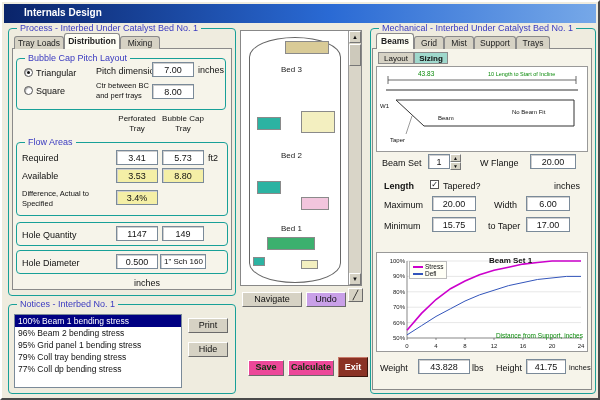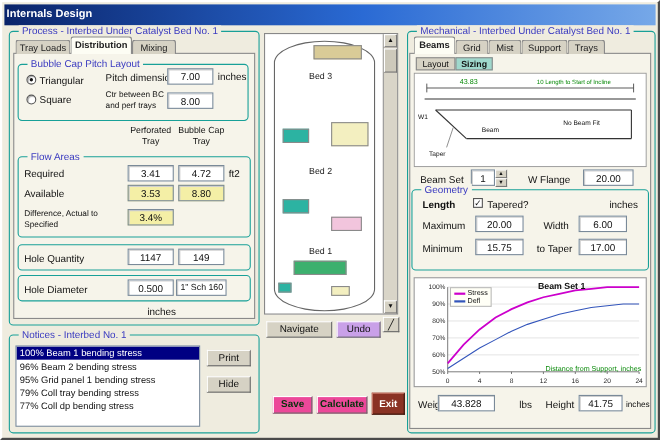--- a/index.html
+++ b/index.html
@@ -2,21 +2,21 @@
 <html><head>
 <meta charset="utf-8">
 <style>
   * { margin:0; padding:0; box-sizing:border-box; }
   body { font-family:"Liberation Sans", sans-serif; background:#9aa0a8; }
   #app { position:relative; width:600px; height:400px; background:#efecdf;
          border:2px solid; border-color:#fff #4a4a4a #4a4a4a #fff; overflow:hidden;
          font-size:9px; color:#111; }
   .titlebar { position:absolute; left:2px; top:2px; right:2px; height:19px;
          background:linear-gradient(90deg,#0a246a,#2a6ad4 55%,#76a8e8);
-         color:#fff; font-weight:bold; font-size:10px; line-height:17px; padding-left:2px; }
+         color:#fff; font-weight:bold; font-size:10px; line-height:17px; padding-left:20px; }
   .grp { position:absolute; border:1px solid #18a098; border-radius:4px; }
   .grp-title { position:absolute; top:-6px; left:8px; background:#efecdf; padding:0 3px;
          color:#3a3ac0; font-size:9px; white-space:nowrap; }
   .field { position:absolute; background:#fff; border:1px solid #7a8a99;
          box-shadow:inset 1px 1px 0 #cfcfcf; text-align:center; padding:1px 3px;
          height:15px; line-height:12px; font-size:9px; white-space:nowrap; }
   .field.hl { background:#f4efa6; }
   .lbl { position:absolute; font-size:9px; line-height:10px; }
   .sm { font-size:7.5px; }
   .btn { position:absolute; background:#d6d2c4; border:1px solid;
@@ -91,21 +91,21 @@
   <div class="field" style="left:150px;top:82px;width:42px;z-index:3">8.00</div>
 
   <div class="lbl" style="left:113px;top:112px;width:44px;text-align:center;font-size:8px;z-index:2">Perforated Tray</div>
   <div class="lbl" style="left:159px;top:112px;width:44px;text-align:center;font-size:8px;z-index:2">Bubble Cap Tray</div>
 
   <div class="grp" style="left:14px;top:140px;width:212px;height:74px;z-index:2">
     <span class="grp-title" style="background:#f6f4ea">Flow Areas</span>
   </div>
   <span class="lbl" style="left:20px;top:151px;z-index:3">Required</span>
   <div class="field" style="left:114px;top:148px;width:42px;z-index:3">3.41</div>
-  <div class="field" style="left:160px;top:148px;width:42px;z-index:3">4.72</div>
+  <div class="field" style="left:160px;top:148px;width:42px;z-index:3">5.73</div>
   <span class="lbl" style="left:206px;top:151px;z-index:3">ft2</span>
   <span class="lbl" style="left:20px;top:169px;z-index:3">Available</span>
   <div class="field hl" style="left:114px;top:166px;width:42px;z-index:3">3.53</div>
   <div class="field hl" style="left:160px;top:166px;width:42px;z-index:3">8.80</div>
   <span class="lbl sm" style="left:20px;top:187px;width:90px;z-index:3">Difference, Actual to Specified</span>
   <div class="field hl" style="left:114px;top:188px;width:42px;z-index:3">3.4%</div>
 
   <div class="grp" style="left:14px;top:220px;width:212px;height:24px;z-index:2"></div>
   <span class="lbl" style="left:20px;top:228px;z-index:3">Hole Quantity</span>
   <div class="field" style="left:114px;top:224px;width:42px;z-index:3">1147</div>
@@ -189,23 +189,20 @@
     <text x="14" y="76" font-size="6" fill="#111">Taper</text>
   </svg>
 
   <span class="lbl" style="left:380px;top:156px;z-index:2">Beam Set</span>
   <div class="field" style="left:426px;top:152px;width:22px;text-align:center;z-index:2">1</div>
   <div class="spinbtn" style="left:448px;top:152px;z-index:2">▲</div>
   <div class="spinbtn" style="left:448px;top:160px;z-index:2">▼</div>
   <span class="lbl" style="left:478px;top:156px;z-index:2">W Flange</span>
   <div class="field" style="left:528px;top:152px;width:46px;z-index:2">20.00</div>
 
-  <div class="grp" style="left:372px;top:170px;width:216px;height:74px;z-index:2">
-    <span class="grp-title" style="background:#f6f4ea">Geometry</span>
-  </div>
   <span class="lbl" style="left:382px;top:179px;font-weight:bold;z-index:3">Length</span>
   <span class="checkbox" style="left:428px;top:178px;z-index:3">✓</span>
   <span class="lbl" style="left:441px;top:179px;z-index:3">Tapered?</span>
   <span class="lbl" style="left:552px;top:179px;z-index:3">inches</span>
   <span class="lbl" style="left:382px;top:198px;z-index:3">Maximum</span>
   <div class="field" style="left:430px;top:194px;width:44px;z-index:3">20.00</div>
   <span class="lbl" style="left:492px;top:198px;z-index:3">Width</span>
   <div class="field" style="left:524px;top:194px;width:44px;z-index:3">6.00</div>
   <span class="lbl" style="left:382px;top:219px;z-index:3">Minimum</span>
   <div class="field" style="left:430px;top:215px;width:44px;z-index:3">15.75</div>
@@ -252,18 +249,18 @@
         </div>
       <div class="legend-row">
           <span id="chip-1" class="chip" style="background: rgb(51, 85, 187);"></span>
           <span>Defl</span>
         </div>
     </div>
     <div style="position:absolute;right:4px;bottom:12px;font-size:6.5px;color:#0a8a0a">Distance from Support, inches</div>
   </div>
 
   <span class="lbl" style="left:378px;top:361px;z-index:2">Weight</span>
-  <div class="field" style="left:396px;top:357px;width:52px;z-index:2">43.828</div>
+  <div class="field" style="left:416px;top:357px;width:52px;z-index:2">43.828</div>
   <span class="lbl" style="left:470px;top:361px;z-index:2">lbs</span>
   <span class="lbl" style="left:494px;top:361px;z-index:2">Height</span>
   <div class="field" style="left:524px;top:357px;width:40px;z-index:2">41.75</div>
   <span class="lbl sm" style="left:567px;top:361px;z-index:2">inches</span>
 </div>
 
 </body></html>

